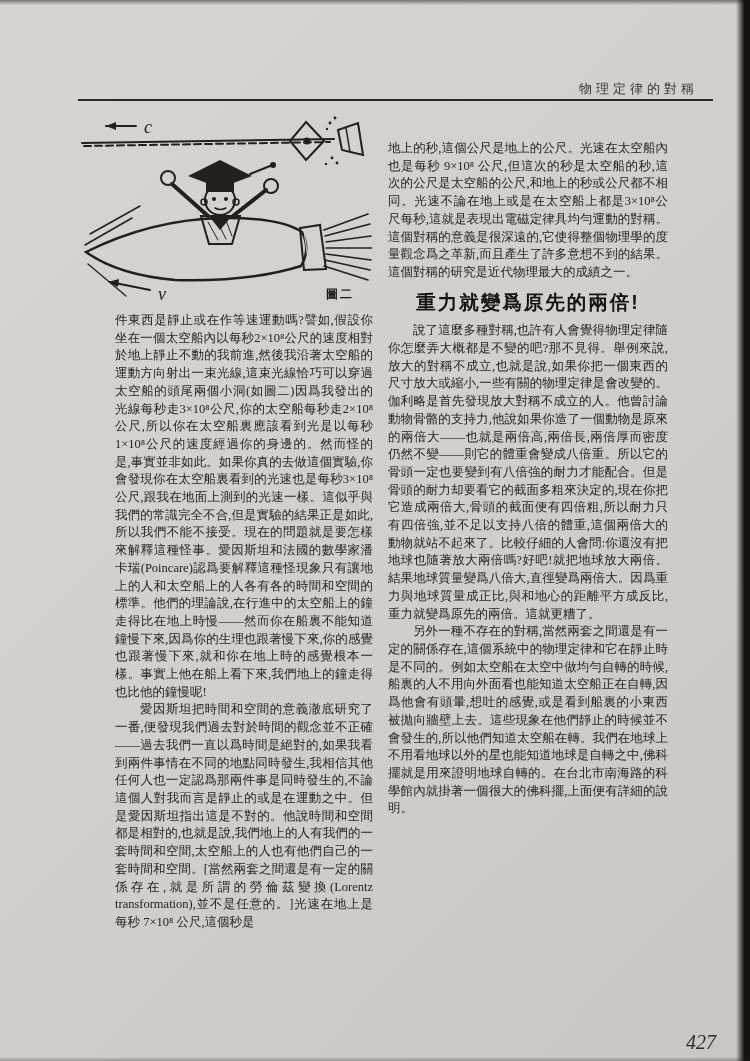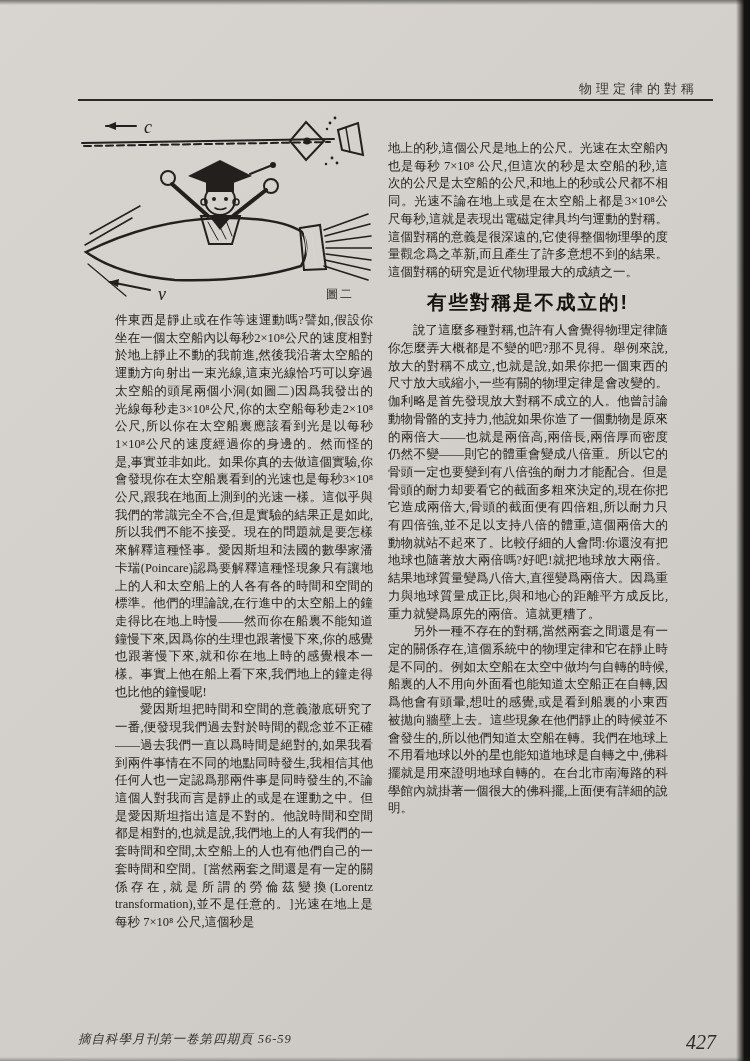--- a/index.html
+++ b/index.html
@@ -27,21 +27,21 @@
   }
   .header-rule{
     position:absolute;left:78px;top:99px;width:635px;height:2px;
     background:#2b2926;
   }
 
   .figure{position:absolute;left:80px;top:112px;width:292px;height:196px;}
   .figure svg{display:block;width:100%;height:100%;}
   .figure-caption{
     position:absolute;left:246px;top:174px;
-    font-size:12px;font-weight:normal;letter-spacing:2px;color:#1c1a18;
+    font-size:12px;font-weight:bold;letter-spacing:2px;color:#1c1a18;
   }
 
   .col{position:absolute;font-size:12.5px;line-height:17.7px;
     text-align:justify;color:#26231f;}
   .col p{margin:0;padding:0;}
   .col p.indent{text-indent:2em;}
   .left-col{left:115px;top:312px;width:258px;}
   .right-col{left:388px;top:140px;width:280px;}
 
   .section-heading{
@@ -157,22 +157,21 @@
     </svg>
     <div class="figure-caption">圖二</div>
   </div>
 
   <div class="col left-col">
     <p>件東西是靜止或在作等速運動嗎?譬如,假設你坐在一個太空船內以每秒2×10⁸公尺的速度相對於地上靜止不動的我前進,然後我沿著太空船的運動方向射出一束光線,這束光線恰巧可以穿過太空船的頭尾兩個小洞(如圖二)因爲我發出的光線每秒走3×10⁸公尺,你的太空船每秒走2×10⁸公尺,所以你在太空船裏應該看到光是以每秒1×10⁸公尺的速度經過你的身邊的。然而怪的是,事實並非如此。如果你真的去做這個實驗,你會發現你在太空船裏看到的光速也是每秒3×10⁸公尺,跟我在地面上測到的光速一樣。這似乎與我們的常識完全不合,但是實驗的結果正是如此,所以我們不能不接受。現在的問題就是要怎樣來解釋這種怪事。愛因斯坦和法國的數學家潘卡瑞(Poincare)認爲要解釋這種怪現象只有讓地上的人和太空船上的人各有各的時間和空間的標準。他們的理論說,在行進中的太空船上的鐘走得比在地上時慢——然而你在船裏不能知道鐘慢下來,因爲你的生理也跟著慢下來,你的感覺也跟著慢下來,就和你在地上時的感覺根本一樣。事實上他在船上看下來,我們地上的鐘走得也比他的鐘慢呢!</p>
     <p class="indent">愛因斯坦把時間和空間的意義澈底研究了一番,便發現我們過去對於時間的觀念並不正確——過去我們一直以爲時間是絕對的,如果我看到兩件事情在不同的地點同時發生,我相信其他任何人也一定認爲那兩件事是同時發生的,不論這個人對我而言是靜止的或是在運動之中。但是愛因斯坦指出這是不對的。他說時間和空間都是相對的,也就是說,我們地上的人有我們的一套時間和空間,太空船上的人也有他們自己的一套時間和空間。[當然兩套之間還是有一定的關係存在,就是所謂的勞倫茲變換(Lorentz transformation),並不是任意的。]光速在地上是每秒 7×10⁸ 公尺,這個秒是</p>
   </div>
 
   <div class="col right-col">
-    <p>地上的秒,這個公尺是地上的公尺。光速在太空船內也是每秒 7×10⁸ 公尺,但這次的秒是太空船的秒,這次的公尺是太空船的公尺,和地上的秒或公尺都不相同。光速不論在地上或是在太空船上都是3×10⁸公尺每秒,這就是表現出電磁定律具均勻運動的對稱。這個對稱的意義是很深遠的,它使得整個物理學的度量觀念爲之革新,而且產生了許多意想不到的結果。這個對稱的研究是近代物理最大的成績之一。</p>
-    <div class="section-heading">有些對稱是不成立的!</div>
+    <p>地上的秒,這個公尺是地上的公尺。光速在太空船內也是每秒 9×10⁸ 公尺,但這次的秒是太空船的秒,這次的公尺是太空船的公尺,和地上的秒或公尺都不相同。光速不論在地上或是在太空船上都是3×10⁸公尺每秒,這就是表現出電磁定律具均勻運動的對稱。這個對稱的意義是很深遠的,它使得整個物理學的度量觀念爲之革新,而且產生了許多意想不到的結果。這個對稱的研究是近代物理最大的成績之一。</p>
+    <div class="section-heading">重力就變爲原先的兩倍!</div>
     <p class="indent">說了這麼多種對稱,也許有人會覺得物理定律隨你怎麼弄大概都是不變的吧?那不見得。舉例來說,放大的對稱不成立,也就是說,如果你把一個東西的尺寸放大或縮小,一些有關的物理定律是會改變的。伽利略是首先發現放大對稱不成立的人。他曾討論動物骨骼的支持力,他說如果你造了一個動物是原來的兩倍大——也就是兩倍高,兩倍長,兩倍厚而密度仍然不變——則它的體重會變成八倍重。所以它的骨頭一定也要變到有八倍強的耐力才能配合。但是骨頭的耐力却要看它的截面多粗來決定的,現在你把它造成兩倍大,骨頭的截面便有四倍粗,所以耐力只有四倍強,並不足以支持八倍的體重,這個兩倍大的動物就站不起來了。比較仔細的人會問:你還沒有把地球也隨著放大兩倍嗎?好吧!就把地球放大兩倍。結果地球質量變爲八倍大,直徑變爲兩倍大。因爲重力與地球質量成正比,與和地心的距離平方成反比,重力就變爲原先的兩倍。這就更糟了。</p>
     <p class="indent">另外一種不存在的對稱,當然兩套之間還是有一定的關係存在,這個系統中的物理定律和它在靜止時是不同的。例如太空船在太空中做均勻自轉的時候,船裏的人不用向外面看也能知道太空船正在自轉,因爲他會有頭暈,想吐的感覺,或是看到船裏的小東西被拋向牆壁上去。這些現象在他們靜止的時候並不會發生的,所以他們知道太空船在轉。我們在地球上不用看地球以外的星也能知道地球是自轉之中,佛科擺就是用來證明地球自轉的。在台北市南海路的科學館內就掛著一個很大的佛科擺,上面便有詳細的說明。</p>
   </div>
 
-  <div class="footer-source">摘自科學月刊第一卷第四期頁 56-59</div>
   <div class="page-number">427</div>
 
 </div>
 
 </body></html>

